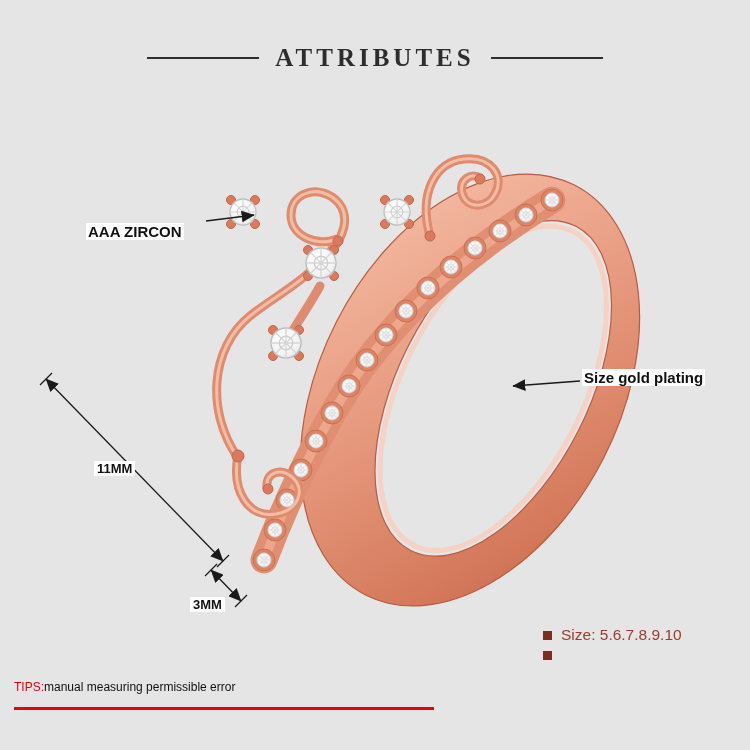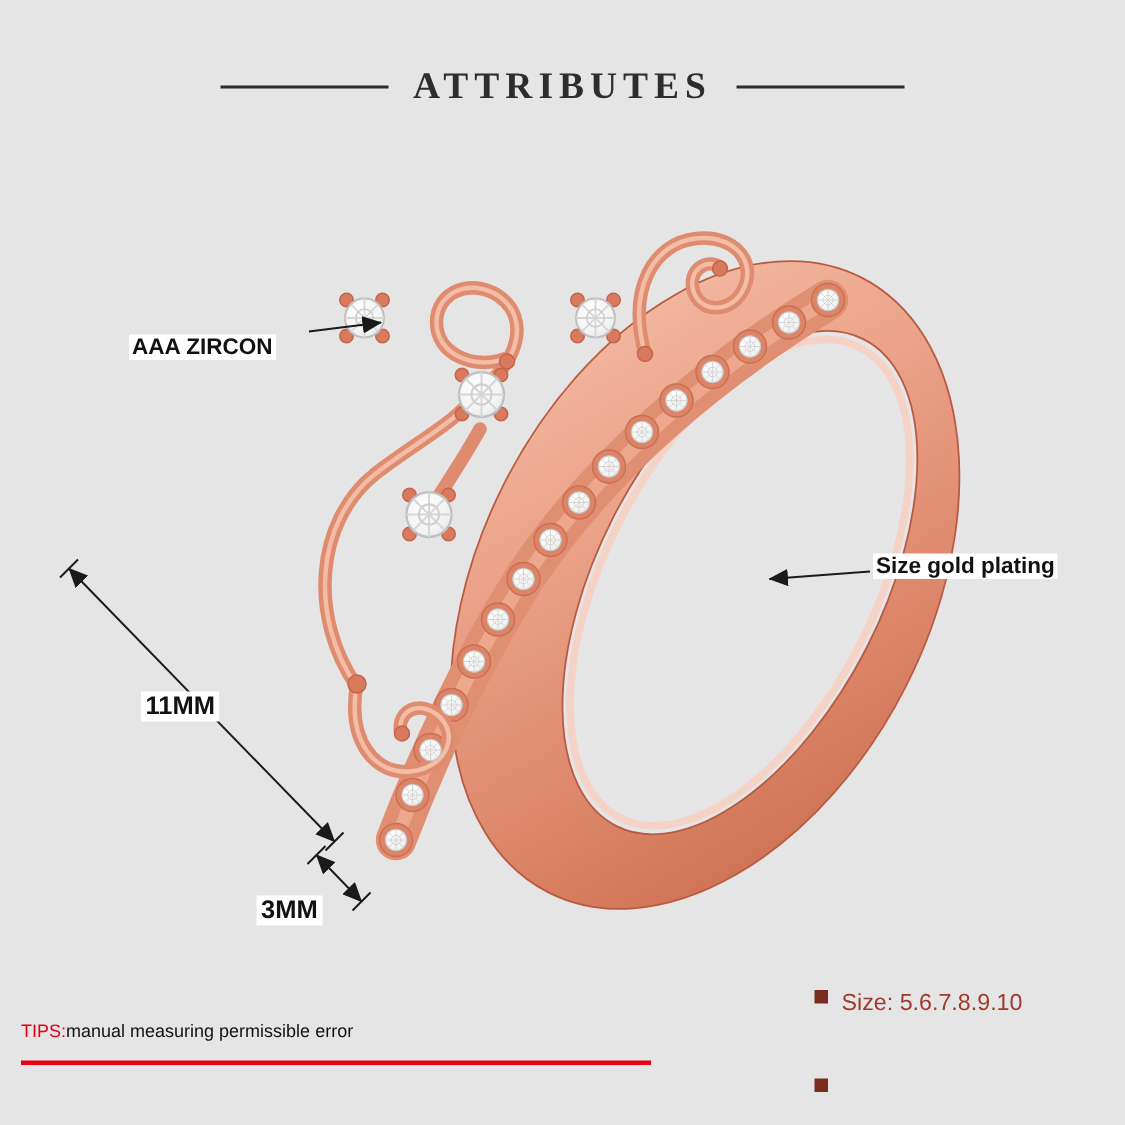--- a/index.html
+++ b/index.html
@@ -20,28 +20,28 @@
   
   svg.scene{position:absolute;left:0;top:0;}
   
   .anno{
     position:absolute;font-size:15px;font-weight:700;color:#111;
     white-space:nowrap;background:#fff;padding:0 2px;
   }
   .label-zircon{left:86px;top:223px;}
   .label-plating{left:582px;top:369px;}
   .dim-label{
-    position:absolute;font-size:17px;font-weight:700;color:#111;
+    position:absolute;font-size:13px;font-weight:700;color:#111;
     background:#fff;padding:0 3px;white-space:nowrap;
   }
   .label-11mm{left:94px;top:461px;}
-  .label-3mm{left:171px;top:597px;}
+  .label-3mm{left:190px;top:597px;}
   
   .specs{position:absolute;left:543px;top:626px;display:flex;flex-direction:column;gap:7px;}
-  .spec-row{display:flex;gap:9px;margin-top:34px;}
+  .spec-row{display:flex;align-items:center;gap:9px;}
   .spec-square{width:9px;height:9px;background:#7c2d21;flex:none;}
   .spec-text{font-size:15.5px;font-weight:500;color:#a13a2a;}
   
   .tips{position:absolute;left:14px;top:680px;font-size:12px;white-space:nowrap;}
   .tips .tips-label{color:#e60012;}
   .tips .tips-text{color:#111;}
   .red-bar{position:absolute;left:14px;top:707px;width:420px;height:3px;background:#e60012;}
 </style>
 </head>
 <body>

